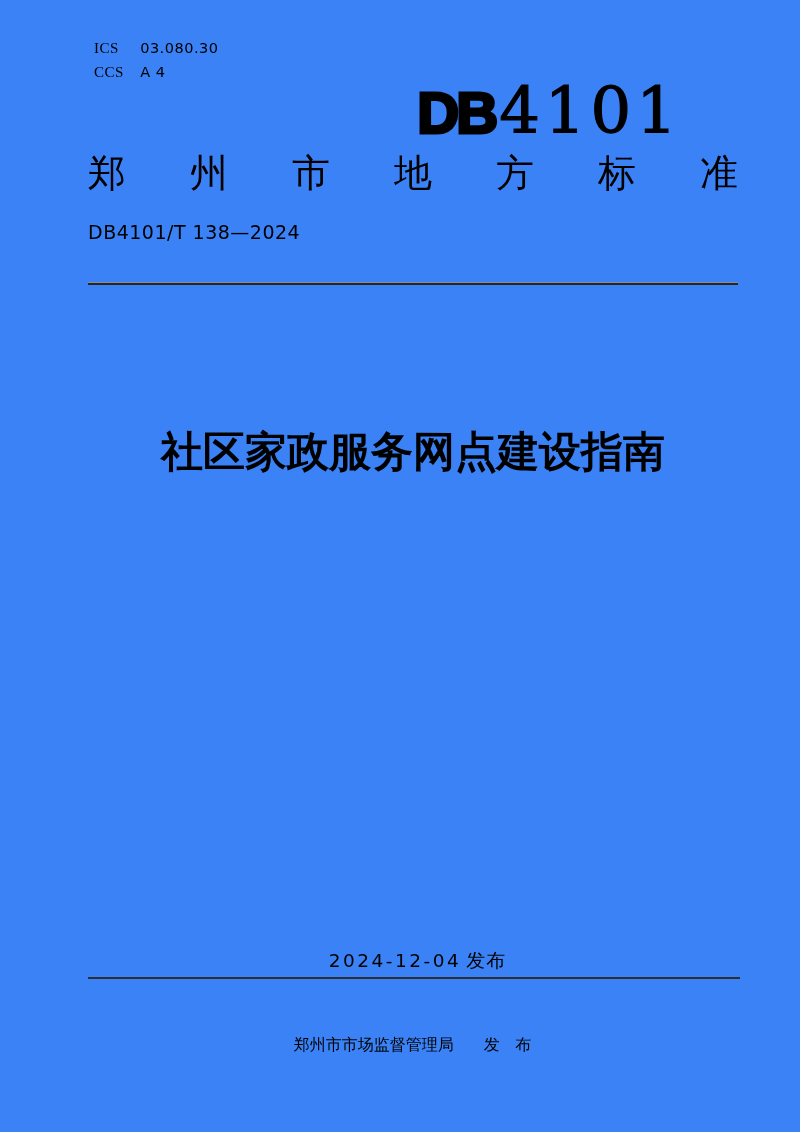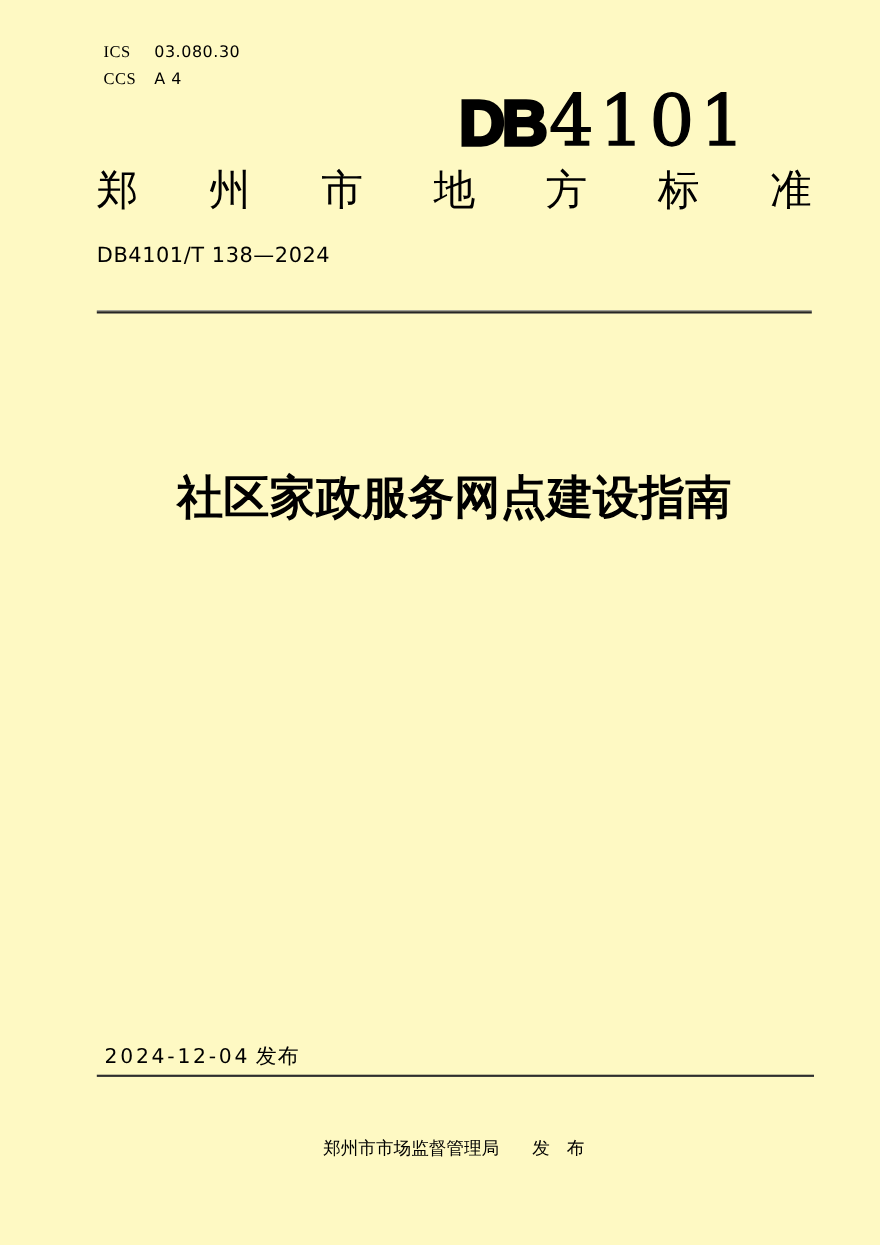--- a/index.html
+++ b/index.html
@@ -1,21 +1,21 @@
 <!DOCTYPE html>
 <html><head>
 <meta charset="utf-8">
 <style>
   html, body { margin: 0; padding: 0; background: #ffffff; }
   body { font-family: "Liberation Sans", sans-serif; color: #000; }
   .page {
     position: relative;
     width: 800px;
     height: 1132px;
-    background: #fef9c3;
+    background: #3b82f6;
     overflow: hidden;
   }
 
   
   .ics-block { position: absolute; left: 94px; top: 36px; font-size: 15px; }
   .ics-row { line-height: 24px; white-space: nowrap; }
   .code-label { font-family: "Liberation Serif", serif; display: inline-block; min-width: 34px; letter-spacing: 0.5px; }
   .code-value { font-family: "DejaVu Sans", sans-serif; font-size: 14.5px; letter-spacing: 0.5px; margin-left: 8px; }
 
   
@@ -61,21 +61,21 @@
   
   .title {
     position: absolute; left: 88px; top: 428px; width: 650px; margin: 0;
     text-align: center; font-size: 42px; font-weight: bold; letter-spacing: 0px;
     line-height: 48px;
   }
 
   
   .footer-dates {
     position: absolute; left: 88px; top: 948px; width: 652px;
-    display: flex; justify-content: space-between;
+    display: flex; justify-content: center;
     font-size: 19px; line-height: 26px;
   }
   .date-group { white-space: nowrap; }
   .date-left { padding-left: 7px; }
   .date-value { letter-spacing: 2.5px; font-family: "DejaVu Sans", sans-serif; font-size: 18.5px; }
   .date-label { margin-left: 5px; letter-spacing: 1px; }
 
   
   .publisher {
     position: absolute; left: 88px; top: 1030px; width: 650px;

